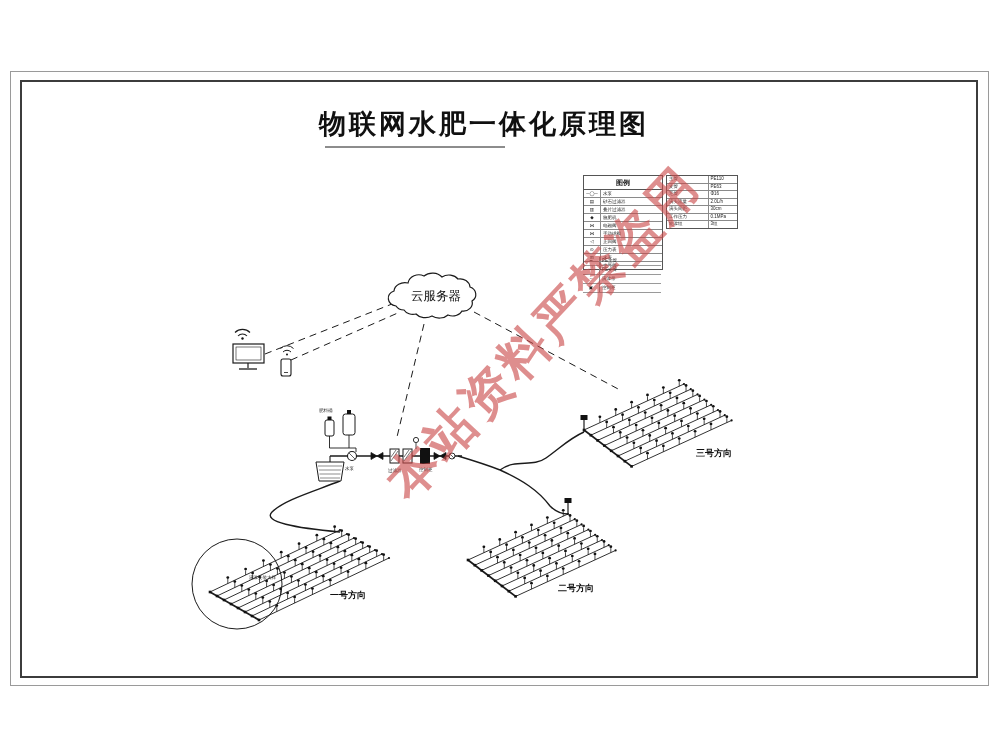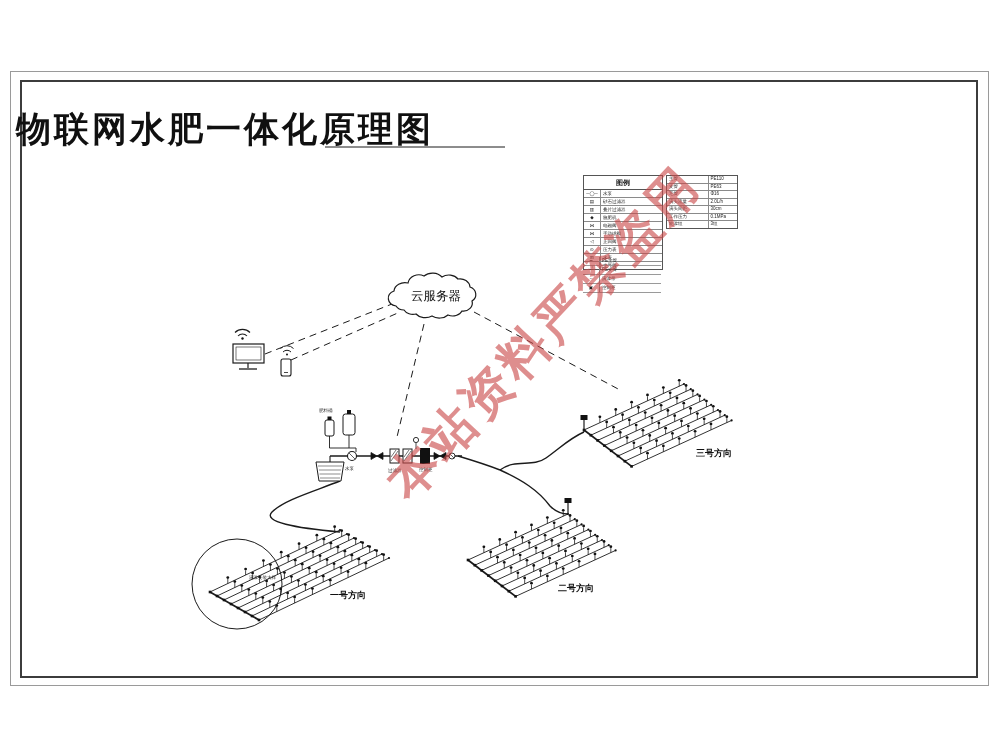--- a/index.html
+++ b/index.html
@@ -1,20 +1,20 @@
 <!DOCTYPE html>
 <html><head>
 <meta charset="utf-8">
 <style>
   html,body{margin:0;padding:0;width:1000px;height:750px;background:#ffffff;overflow:hidden;
     font-family:"Liberation Sans",sans-serif;position:relative;}
   .frame-outer{position:absolute;left:10px;top:71px;width:977px;height:613px;border:1px solid #9a9a9a;}
   .frame-inner{position:absolute;left:20px;top:80px;width:954px;height:594px;border:2px solid #3c3c3c;}
-  .title{position:absolute;left:16px;top:106px;width:960px;text-align:left;
-    font-family:"Liberation Serif",serif;font-size:35px;font-weight:700;letter-spacing:3px;color:#101010;}
+  .title{position:absolute;left:4px;top:106px;width:960px;text-align:center;
+    font-family:"Liberation Serif",serif;font-size:27px;font-weight:700;letter-spacing:3px;color:#101010;}
   #diagram{position:absolute;left:0;top:0;}
   .t12{font-size:12.5px;font-family:"Liberation Serif",serif;fill:#111;}
   .t9{font-size:9px;font-weight:bold;font-family:"Liberation Serif",serif;fill:#111;}
   .t5{font-size:4.5px;fill:#222;}
   .legend{position:absolute;left:583px;top:175px;width:78px;border:1px solid #555;font-size:4.5px;color:#222;background:rgba(255,255,255,0);}
   .legend-title{text-align:center;font-size:7px;font-weight:700;border-bottom:1px solid #555;padding:1.5px 0;color:#111;}
   .leg-row{display:flex;border-bottom:1px solid #8a8a8a;height:7px;line-height:7px;overflow:hidden;}
   #legend-rows .leg-row:last-child{border-bottom:none;}
   .leg-sym{width:16px;border-right:1px solid #8a8a8a;text-align:center;overflow:hidden;}
   .leg-name{flex:1;padding-left:2px;white-space:nowrap;overflow:hidden;}

